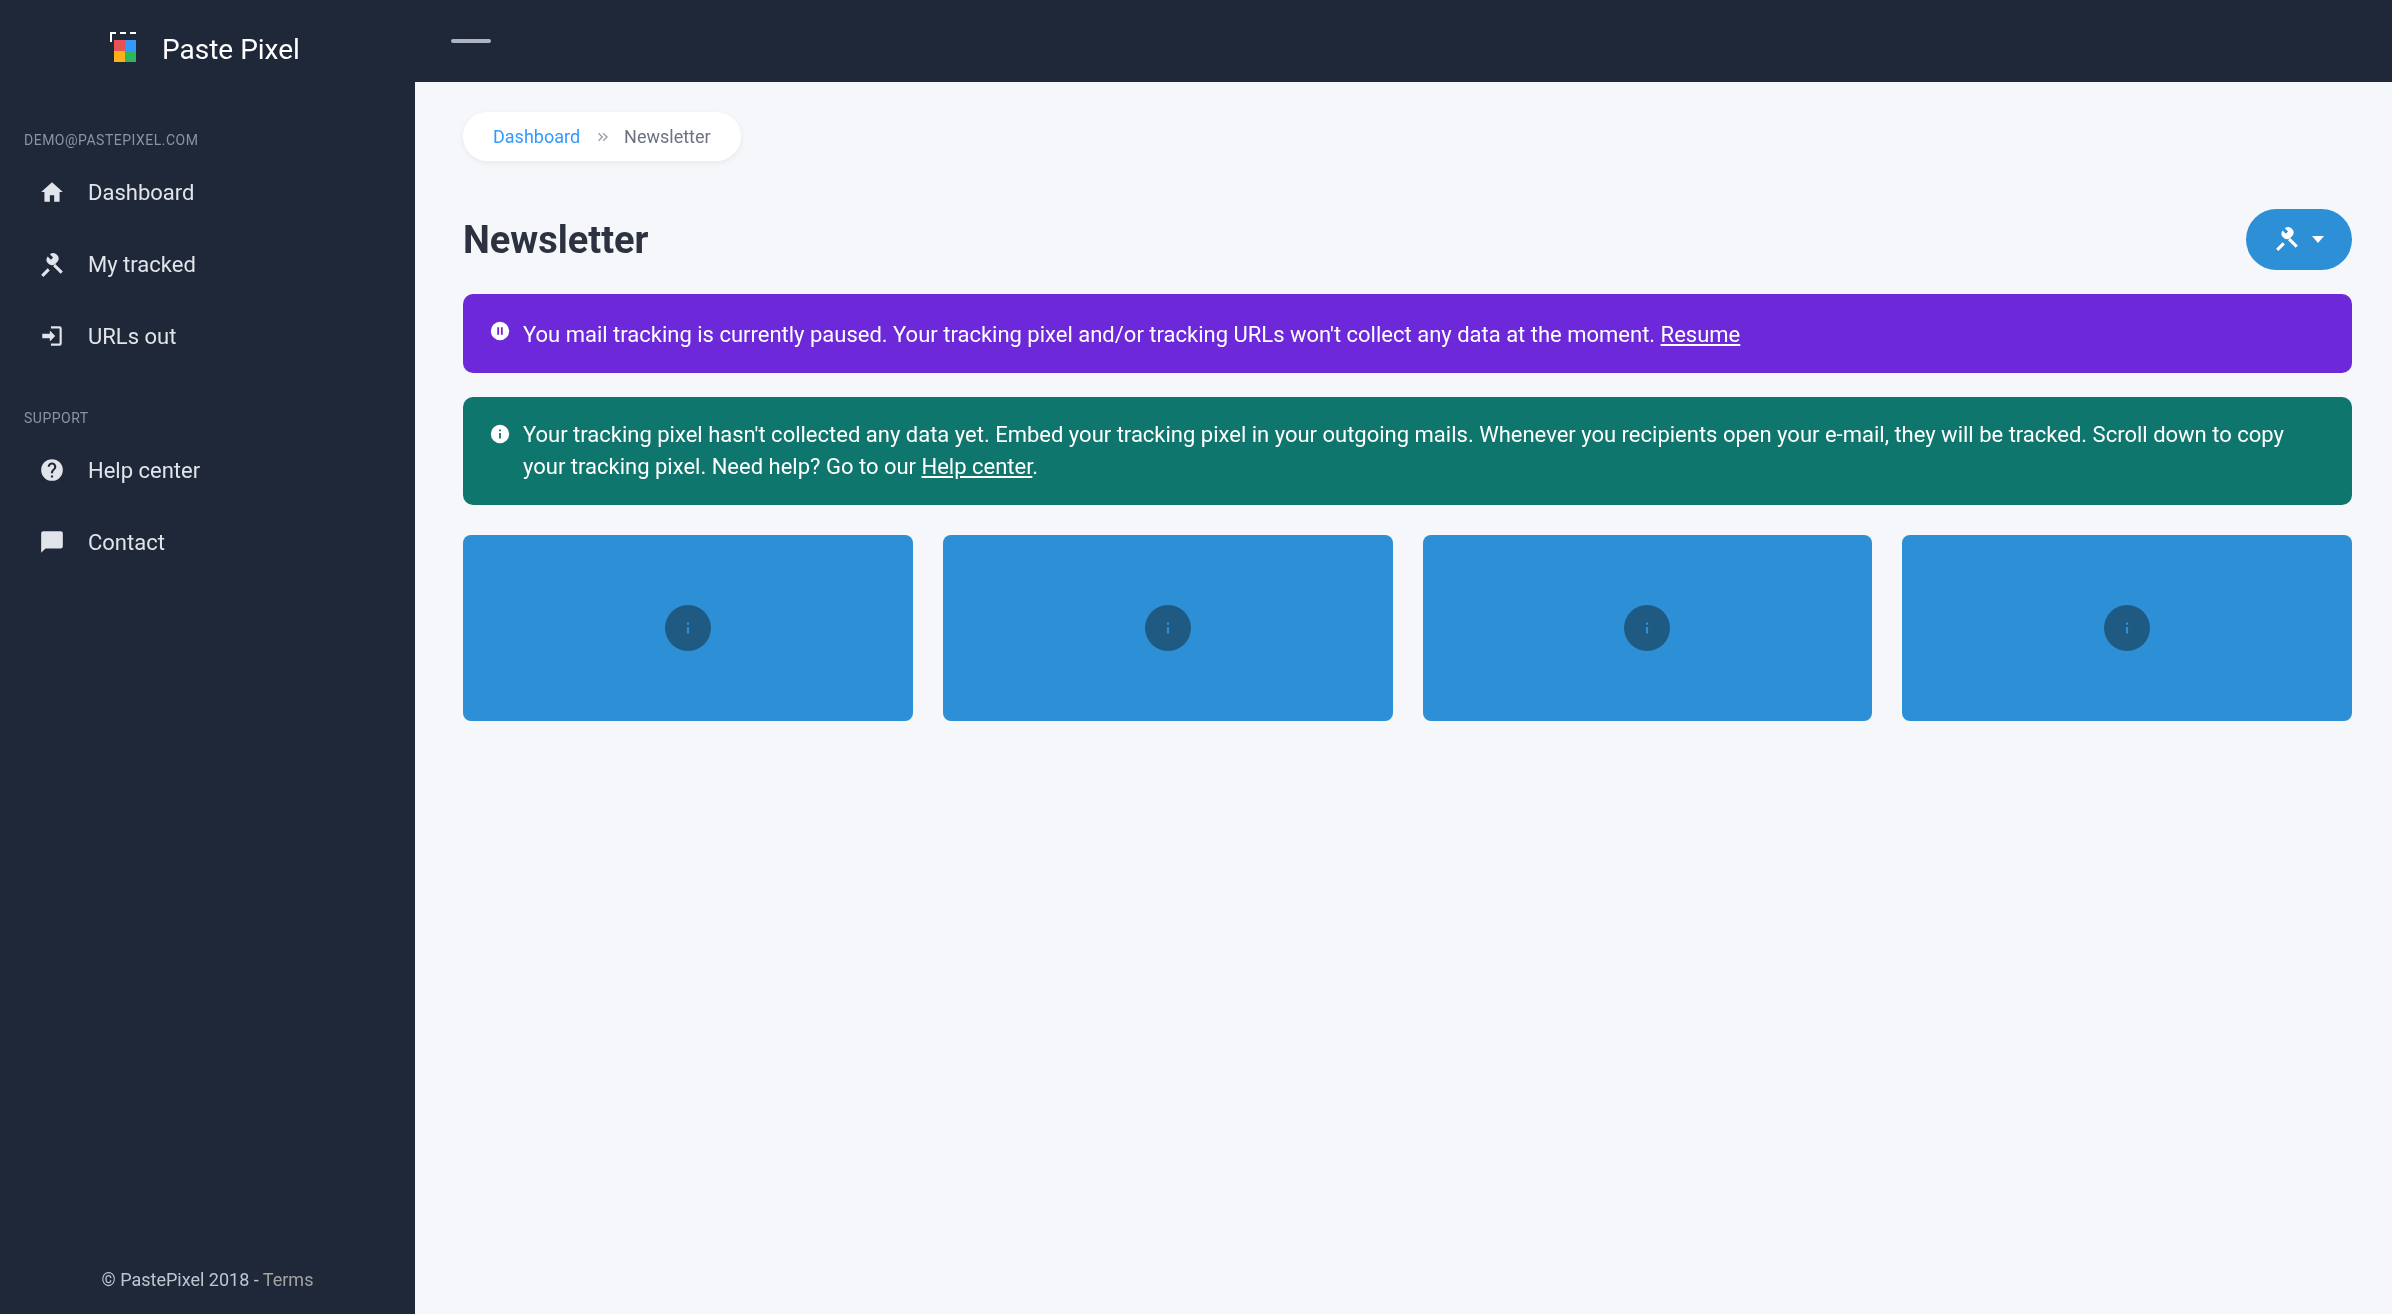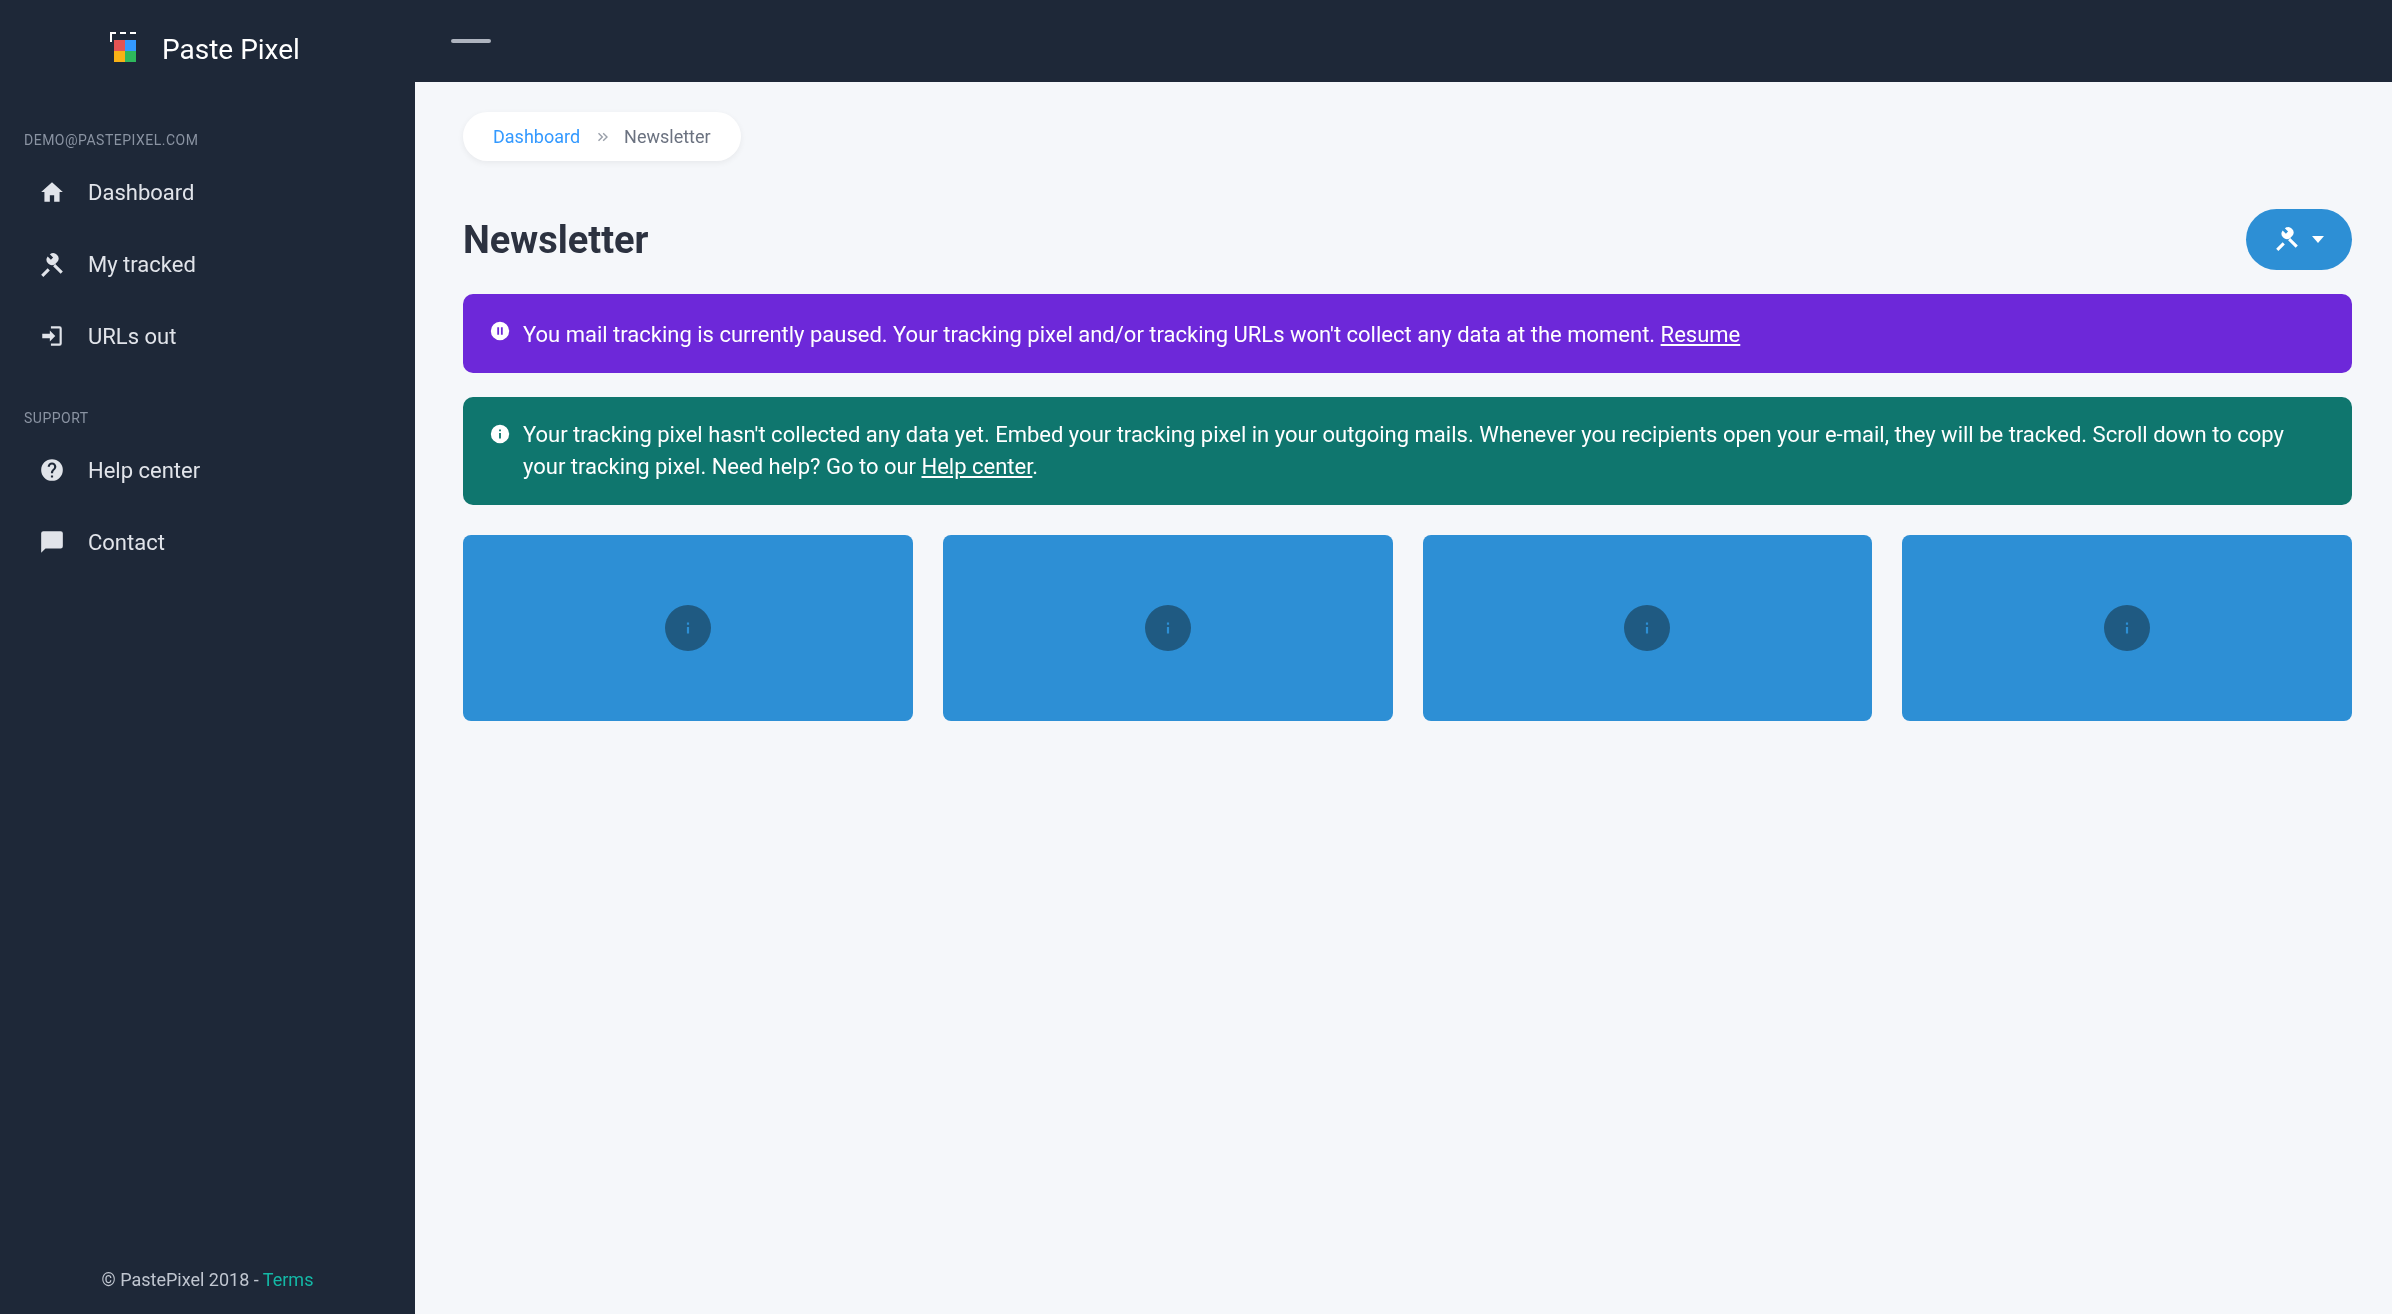--- a/index.html
+++ b/index.html
@@ -78,21 +78,21 @@
   flex-shrink: 0;
 }
 .nav-icon svg { fill: #e1e4ea; width: 26px; height: 26px; }
 .sidebar-footer {
   margin-top: auto;
   padding: 24px;
   text-align: center;
   color: #c0c6d0;
   font-size: 18px;
 }
-.sidebar-footer a { color: #14b8a6; text-decoration: none; }
+.sidebar-footer a { color: #a3a3a3; text-decoration: none; }
 .main {
   flex: 1;
   display: flex;
   flex-direction: column;
   min-width: 0;
 }
 .topbar {
   height: 82px;
   background: #1e2838;
   display: flex;

